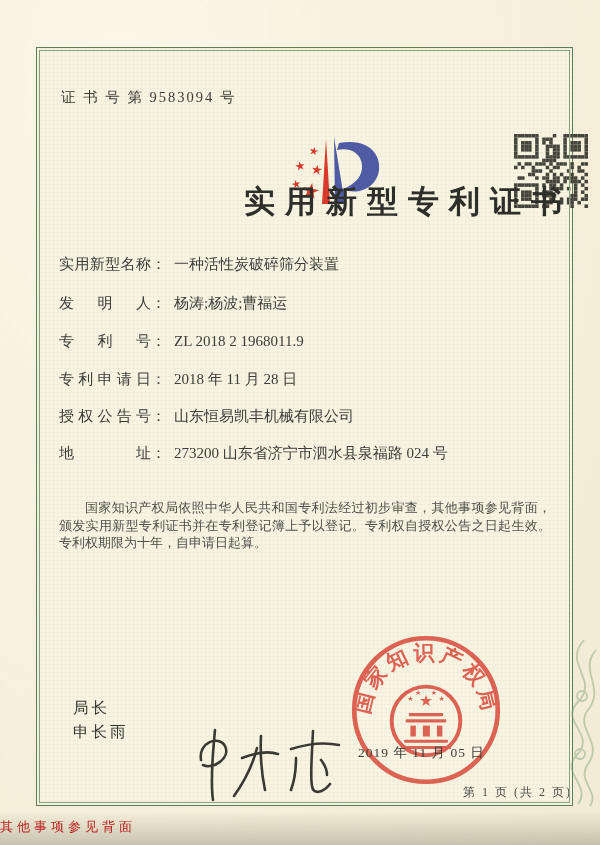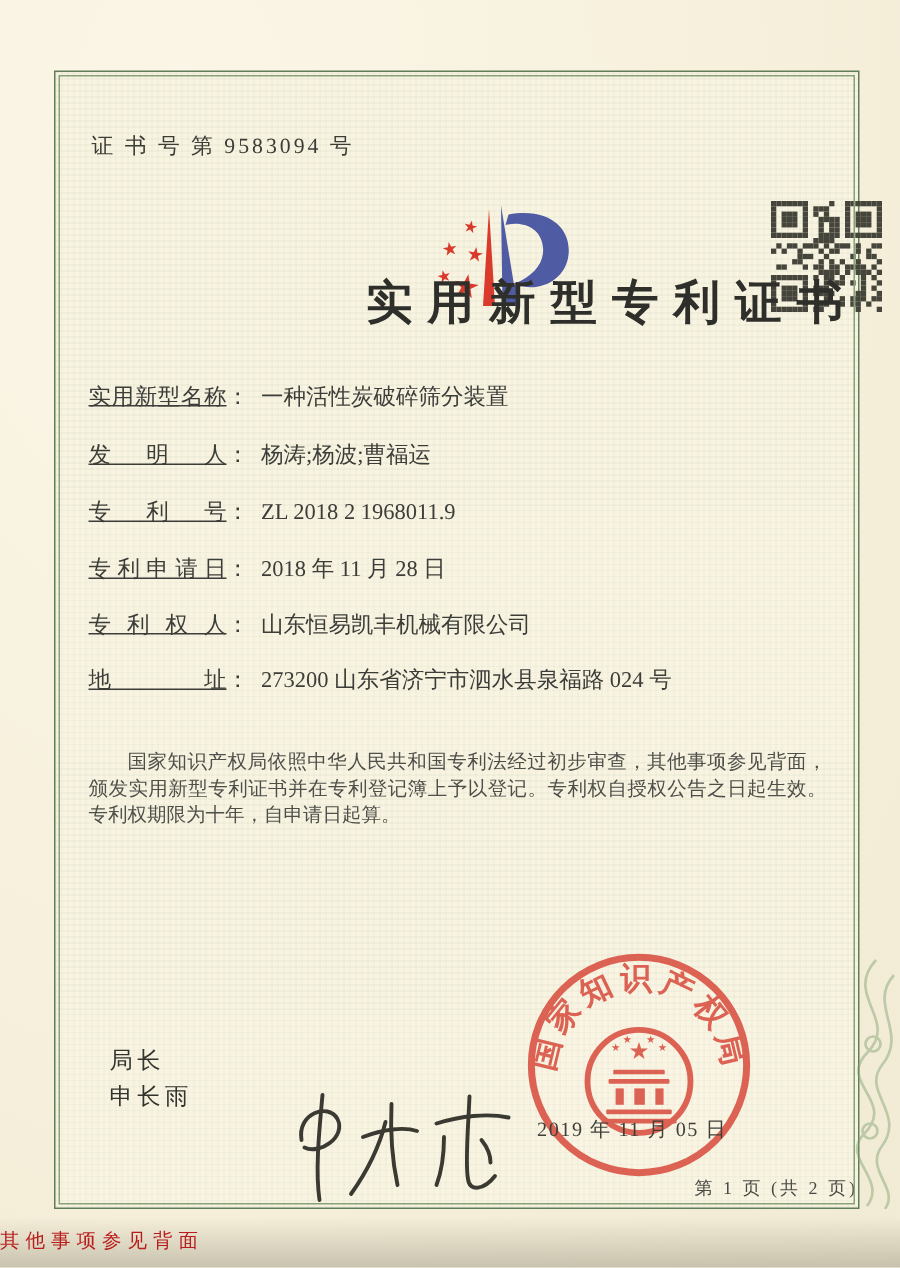--- a/index.html
+++ b/index.html
@@ -17,21 +17,21 @@
       repeating-linear-gradient(0deg, rgba(140,170,130,.07) 0 1px, transparent 1px 4px),
       repeating-linear-gradient(90deg, rgba(140,170,130,.06) 0 1px, transparent 1px 4px),
       #f9f4e2;
   }
   .sheet::after{content:"";position:absolute;inset:2px;border:1px solid #87a279;pointer-events:none;}
   .abs{position:absolute;}
   .cert-no{left:24px;top:40px;font-size:14.5px;letter-spacing:2px;color:#3c3c36;}
   .title{left:0;top:133px;width:100%;text-align:right;font-size:31px;font-weight:600;
          letter-spacing:10px;color:#2e2e2a;}
   .field-row{left:22px;width:495px;height:20px;font-size:15px;color:#3c3c38;white-space:nowrap;}
-  .flabel{display:inline-block;width:92px;text-align:justify;text-align-last:justify;vertical-align:top;text-decoration:underline;}
+  .flabel{display:inline-block;width:92px;text-align:justify;text-align-last:justify;vertical-align:top;}
   .colon{padding-right:8px;}
   .pair2{position:absolute;left:242px;top:0;}
   .pair2 .flabel{width:78px;}
   .body-text{left:22px;top:451px;width:492px;font-size:13px;line-height:17.5px;
              color:#4f4f4a;text-align:justify;}
   .body-text p{margin:0;text-indent:2em;}
   .signer{left:36px;top:648px;font-size:15.5px;letter-spacing:3px;color:#33332e;line-height:24px;}
   .page-note{left:0;top:736px;width:100%;text-align:right;font-size:12px;letter-spacing:2px;color:#4b4b45;}
   .back-note{left:0;top:818px;width:100%;text-align:left;font-size:13px;letter-spacing:4px;color:#b91c1c;}
   .seal-wrap{left:348px;top:632px;width:156px;height:156px;}
@@ -294,21 +294,21 @@
   <div class="abs field-row" style="top:246px">
     <span class="flabel">发明人</span><span class="colon">：</span><span>杨涛;杨波;曹福运</span>
   </div>
   <div class="abs field-row" style="top:284px">
     <span class="flabel">专利号</span><span class="colon">：</span><span>ZL 2018 2 1968011.9</span>
   </div>
   <div class="abs field-row" style="top:322px">
     <span class="flabel">专利申请日</span><span class="colon">：</span><span>2018 年 11 月 28 日</span>
   </div>
   <div class="abs field-row" style="top:359px">
-    <span class="flabel">专利权人</span><span class="colon">：</span><span>山东恒易凯丰机械有限公司</span>
+    <span class="flabel">授权公告号</span><span class="colon">：</span><span>山东恒易凯丰机械有限公司</span>
   </div>
   <div class="abs field-row" style="top:396px">
     <span class="flabel">地址</span><span class="colon">：</span><span>273200 山东省济宁市泗水县泉福路 024 号</span>
   </div>
 
 
   <div class="abs body-text">
     <p>国家知识产权局依照中华人民共和国专利法经过初步审查，其他事项参见背面，颁发实用新型专利证书并在专利登记簿上予以登记。专利权自授权公告之日起生效。专利权期限为十年，自申请日起算。</p>
   </div>
 

